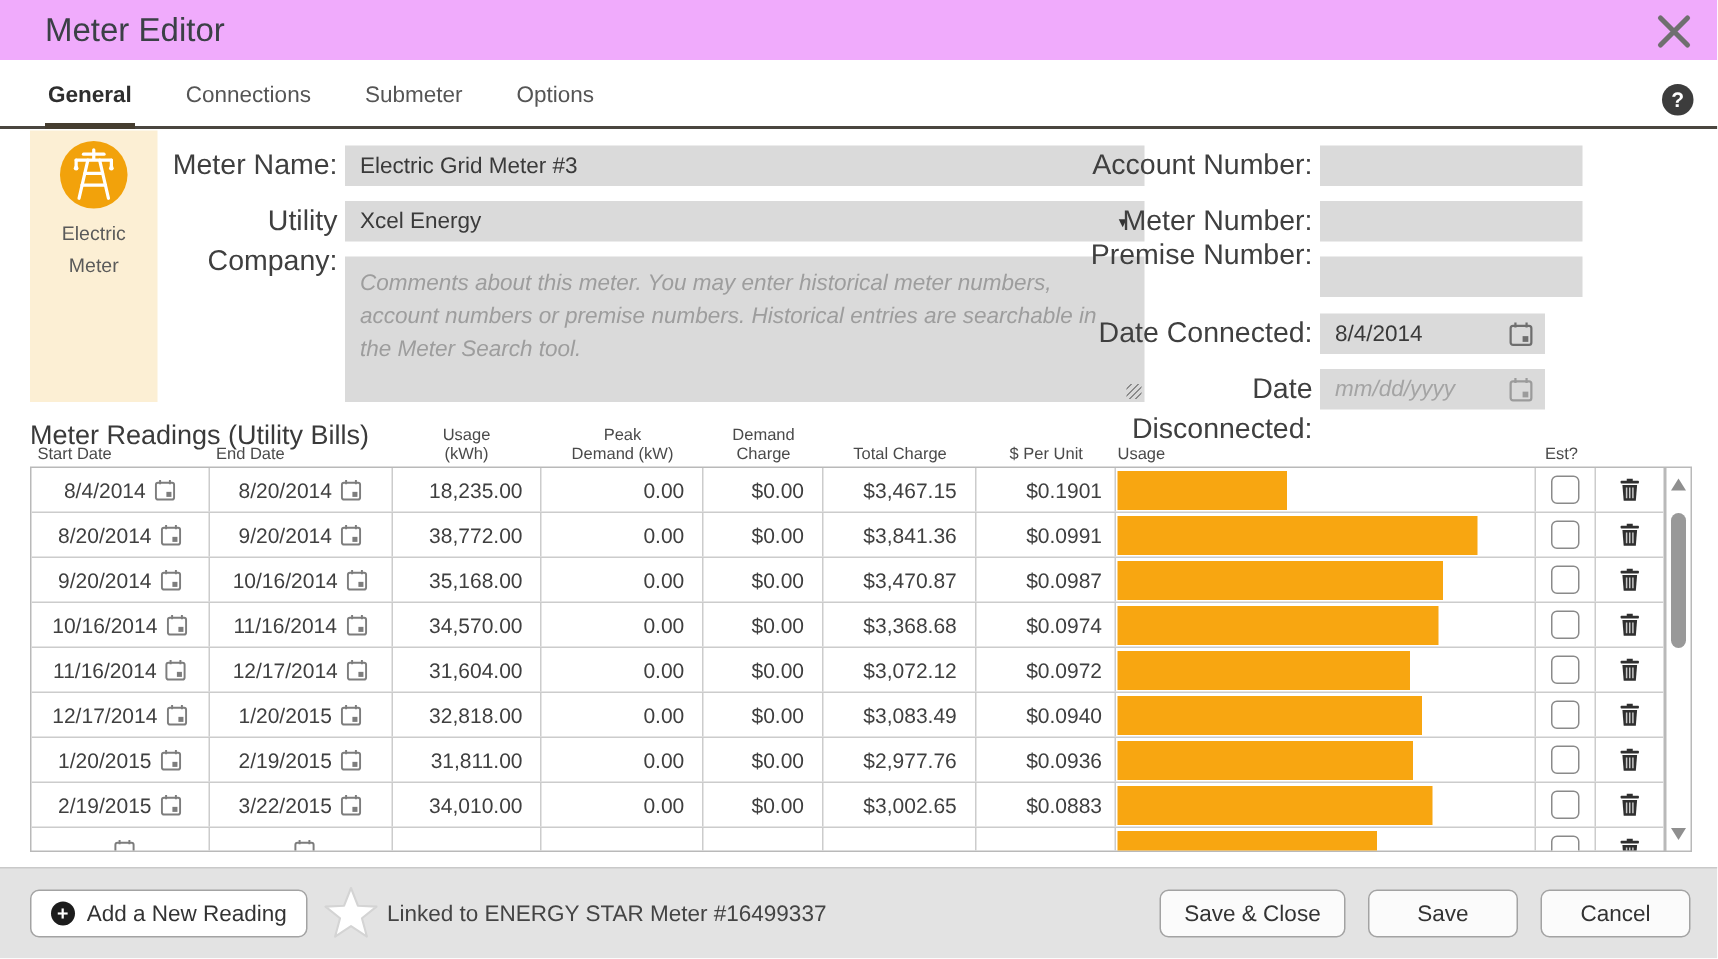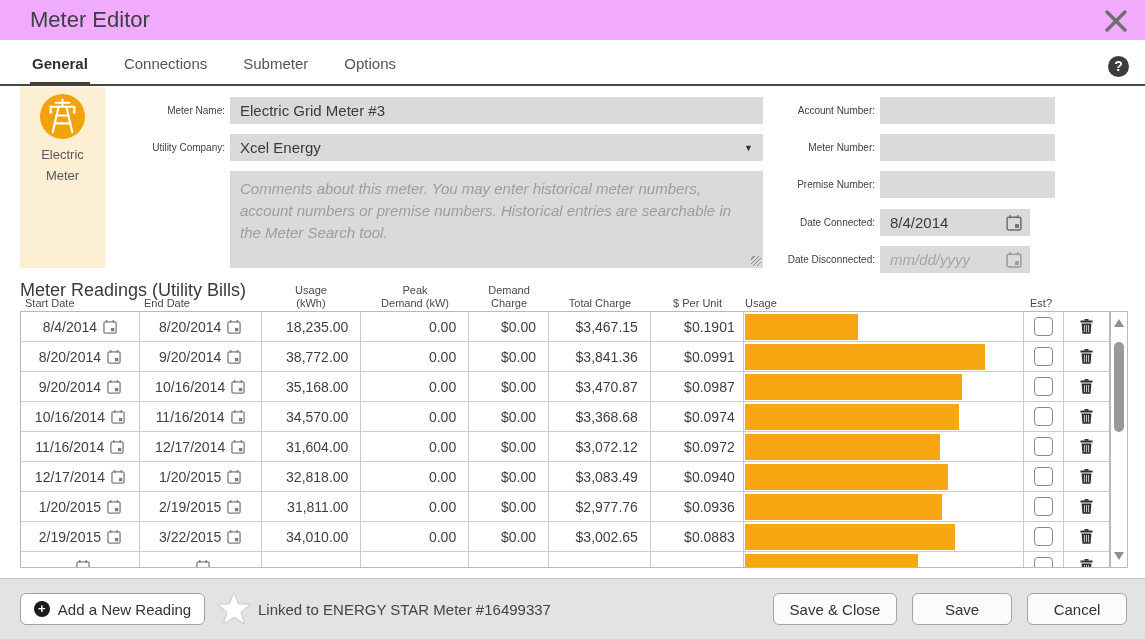--- a/index.html
+++ b/index.html
@@ -18,21 +18,21 @@
        border-bottom:4px solid transparent;cursor:pointer;}
   .tab.active{color:#2e2e2e;font-weight:bold;border-bottom-color:#453d30;}
   .help-btn{position:absolute;right:16px;top:56px;width:21px;height:21px;border-radius:50%;
             background:#3c3c3c;color:#fff;font-size:14px;font-weight:bold;text-align:center;line-height:21px;cursor:pointer;}
 
   
   .form-section{position:absolute;left:0;top:86px;width:1145px;height:192px;}
   .meter-type{position:absolute;left:20px;top:1px;width:85px;height:181px;background:#fcefd4;text-align:center;}
   .meter-type svg{margin-top:6px;}
   .meter-type .t1,.meter-type .t2{font-size:13px;color:#5a5a5a;line-height:21px;}
-  .flabel{position:absolute;font-size:10px;color:#3f3f3f;text-align:right;line-height:27px;}
+  .flabel{position:absolute;font-size:19px;color:#3f3f3f;text-align:right;line-height:27px;}
   .ffield{position:absolute;background:#dadada;height:27px;box-sizing:border-box;border:none;
           font-family:"Liberation Sans","DejaVu Sans",sans-serif;font-size:15px;color:#3a3a3a;padding:0 10px;outline:none;}
   .l-label{left:105px;width:120px;} .r-label{left:720px;width:155px;}
   .wide{left:230px;width:533px;} .rfield{left:880px;width:175px;}
   .datefield{left:880px;width:150px;}
   .selectbox{display:flex;align-items:center;cursor:pointer;}
   .selectbox .sel-txt{flex:1;}
   .caret{font-size:9px;color:#333;}
   .comments{left:230px;top:85px;width:533px;height:97px;resize:none;font-style:italic;line-height:1.45;
             padding:7px 10px;color:#3a3a3a;}
@@ -143,21 +143,21 @@
 
     <textarea class="ffield comments" placeholder="Comments about this meter. You may enter historical meter numbers, account numbers or premise numbers. Historical entries are searchable in the Meter Search tool." style=""></textarea>
     <span class="resize-corner"></span>
 
     <div class="flabel r-label" style="top:11px">Account Number:</div>
     <input class="ffield rfield" style="top: 11px;" value="">
 
     <div class="flabel r-label" style="top:48px">Meter Number:</div>
     <input class="ffield rfield" style="top: 48px;" value="">
 
-    <div class="flabel r-label" style="top:85px">Premise Number:</div>
+    <div class="flabel r-label" style="top:71px">Premise Number:</div>
     <input class="ffield rfield" style="top: 85px;" value="">
 
     <div class="flabel r-label" style="top:123px">Date Connected:</div>
     <div class="datewrap datefield" style="top:123px">
       <input value="8/4/2014" style="">
       <svg width="16" height="17" viewBox="0 0 15 16">
           <g fill="none" stroke="#6e6e6e" stroke-width="1.4">
             <rect x="1" y="3" width="13" height="12" rx="1.5"></rect>
             <path d="M4 1v3M11 1v3"></path>
           </g>

